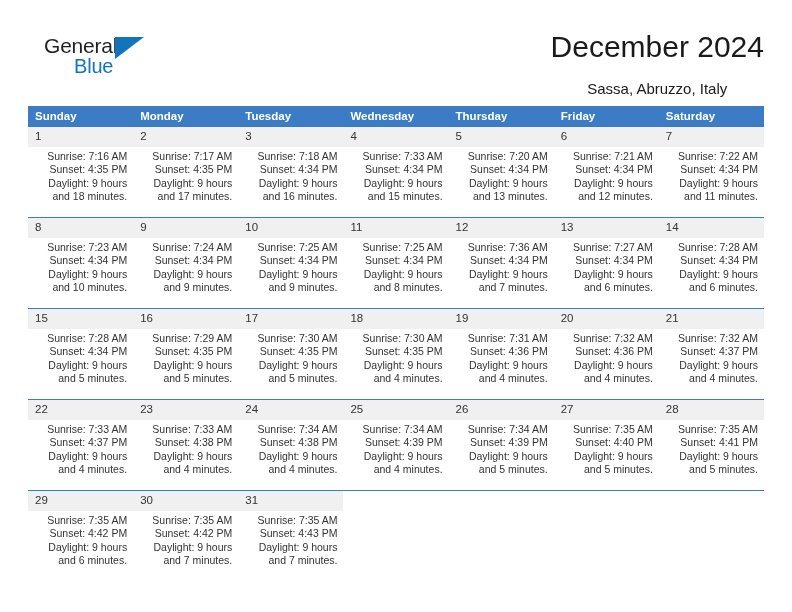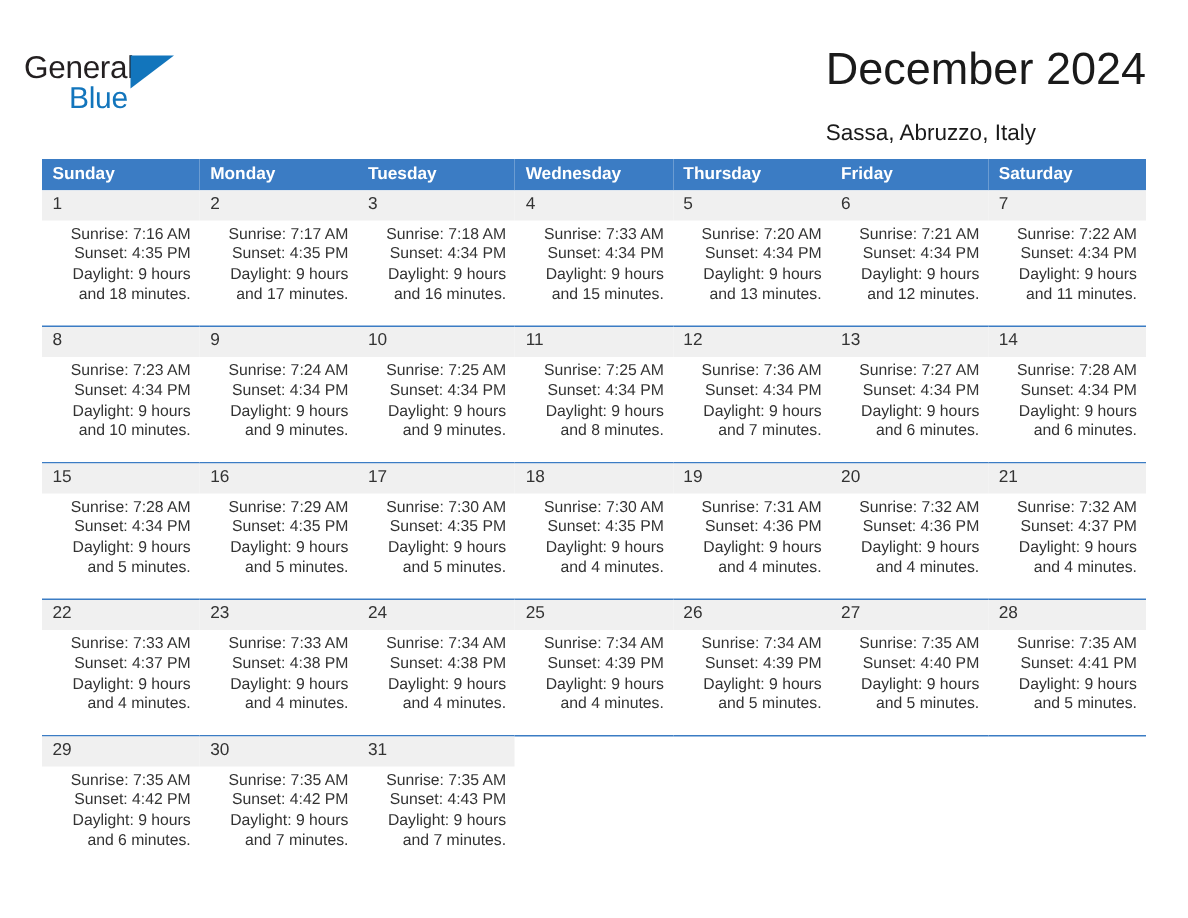--- a/index.html
+++ b/index.html
@@ -17,21 +17,21 @@
   .page {
     position: relative;
     width: 792px;
     height: 612px;
     box-sizing: border-box;
   }
 
   
   .header {
     position: absolute;
-    left: 16px;
+    left: 44px;
     top: 28px;
     right: 28px;
     height: 70px;
   }
   .logo {
     position: absolute;
     left: 0;
     top: 6px;
     width: 120px;
     height: 56px;
@@ -62,21 +62,21 @@
     height: 0;
     border-left: 29px solid #1275bc;
     border-bottom: 22px solid transparent;
     border-top: 0 solid transparent;
   }
 
   .title-block {
     position: absolute;
     right: 0;
     top: 0;
-    text-align: left;
+    text-align: center;
   }
   .title {
     font-size: 30px;
     line-height: 38px;
     color: #1a1a1a;
     font-weight: normal;
     font-family: "Liberation Sans", sans-serif;
     white-space: nowrap;
   }
   .subtitle {

